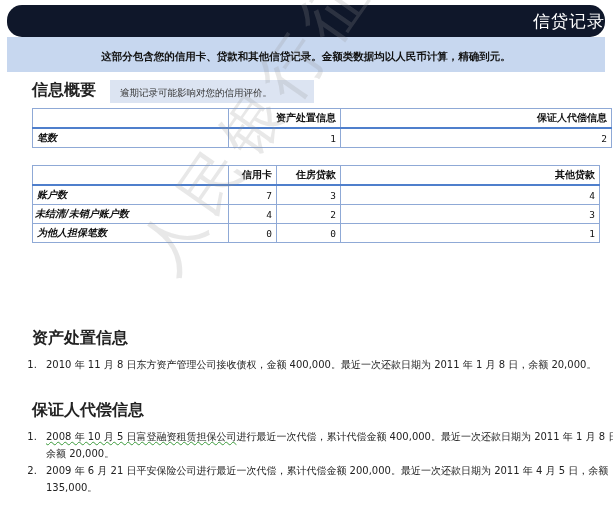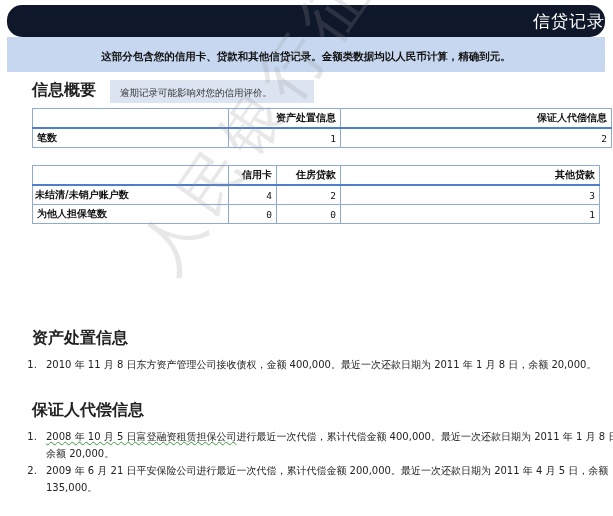--- a/index.html
+++ b/index.html
@@ -12,21 +12,21 @@
                background: #c7d7ef; text-align: center; font-size: 10.5px;
                font-weight: bold; line-height: 18px; }
   .sec-title { position: absolute; font-size: 16px; font-weight: bold; color: #222; }
   .note { position: absolute; left: 110px; top: 80px; width: 204px; height: 23px;
           background: #dce4f2; font-size: 9.5px; line-height: 26px; padding-left: 10px;
           box-sizing: border-box; color: #333; }
   table { position: absolute; border-collapse: collapse; font-size: 10px; }
   td, th { border: 1px solid #8fa9d6; padding: 0 4px; height: 18px; }
   th { text-align: right; font-weight: bold; border-bottom: 2px solid #4f7fcc; }
   td.num { text-align: right; font-family: "DejaVu Sans Mono", "Liberation Mono", monospace; font-size: 9.5px; }
-  td.label { font-weight: bold; text-align: left; }
+  td.label { font-weight: bold; text-align: left; font-style: italic; }
   td.indent { padding-left: 2px; }
   ol { position: absolute; margin: 0; padding-left: 30px; font-size: 10px; line-height: 17px; color: #222; }
   ol li { padding-left: 6px; }
   .ul-wavy { text-decoration: underline; text-decoration-style: wavy; text-decoration-color: #3a9a3a; }
   .watermark { position: absolute; left: 120px; top: 240px; font-size: 62px; color: rgba(150,150,150,0.22);
                transform: rotate(-55deg); transform-origin: left top; white-space: nowrap;
                font-family: "DejaVu Serif", serif; pointer-events: none; letter-spacing: 8px; }
 </style>
 </head>
 <body>
@@ -67,20 +67,26 @@
       <col>
     </colgroup>
   <tbody>
       <tr>
     <th></th>
     <th>信用卡</th>
     <th>住房贷款</th>
     <th>其他贷款</th>
   </tr>
   <tr>
+    <td class="label">账户数</td>
+    <td class="num">7</td>
+    <td class="num">3</td>
+    <td class="num">4</td>
+  </tr>
+  <tr>
     <td class="label indent">未结清/未销户账户数</td>
     <td class="num">4</td>
     <td class="num">2</td>
     <td class="num">3</td>
   </tr>
   <tr>
     <td class="label">为他人担保笔数</td>
     <td class="num">0</td>
     <td class="num">0</td>
     <td class="num">1</td>

